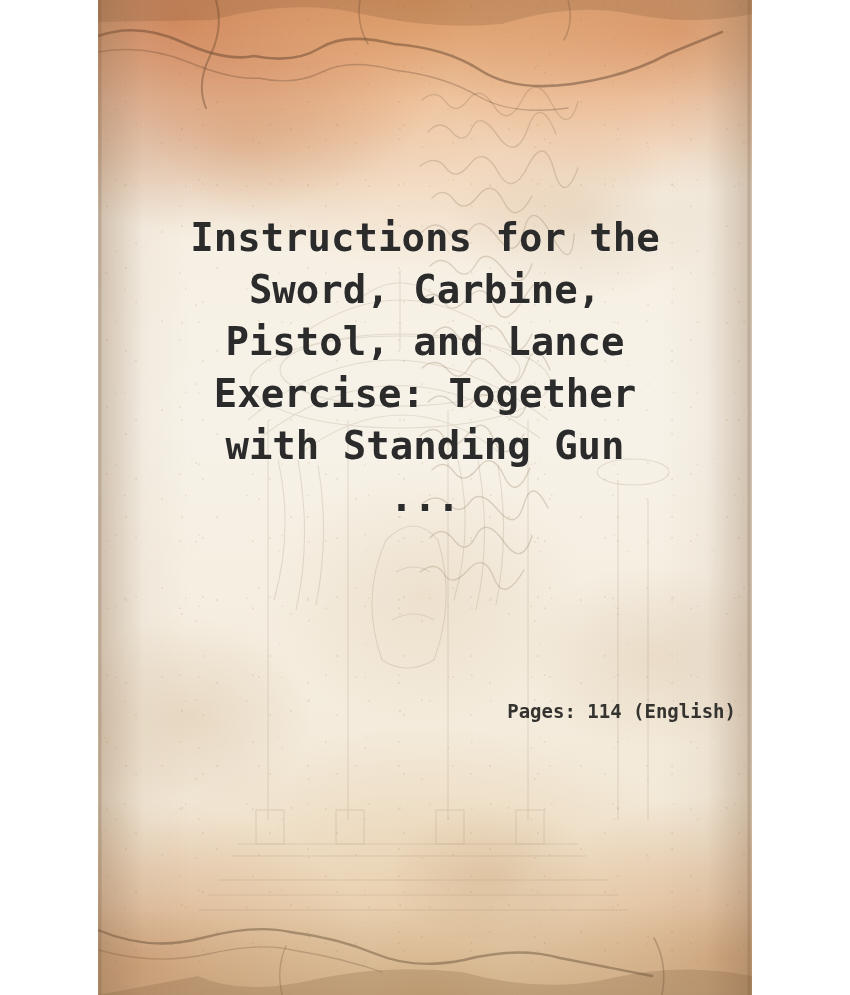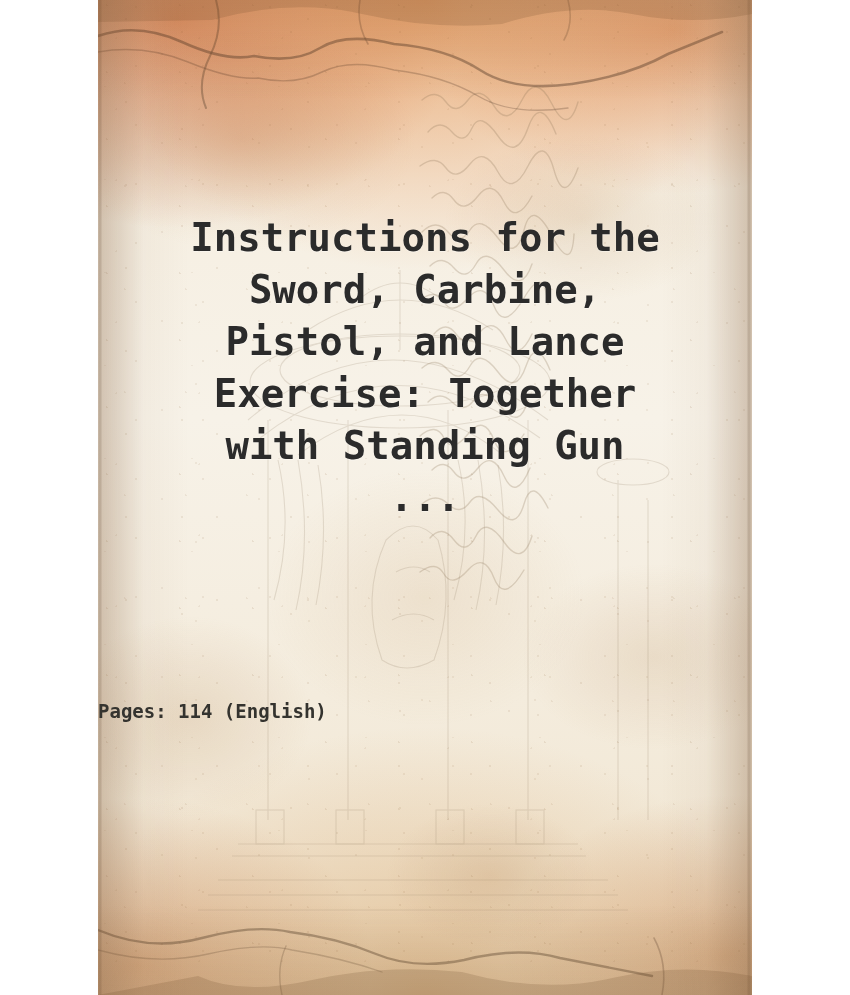--- a/index.html
+++ b/index.html
@@ -136,23 +136,23 @@
     line-height: 52px;
     color: #2b2b2b;
     letter-spacing: 0px;
     white-space: pre-line;
     text-shadow: 0 1px 0 rgba(255,255,255,0.35);
   }
 
   .pages-line {
     position: absolute;
     left: 0;
-    right: 4px;
+    right: 16px;
     top: 698px;
-    text-align: left;
+    text-align: right;
     font-family: "DejaVu Sans Mono", monospace;
     font-weight: bold;
     font-size: 19px;
     line-height: 26px;
     color: #34332f;
   }
 
   
   .margin-left, .margin-right {
     position: absolute;

